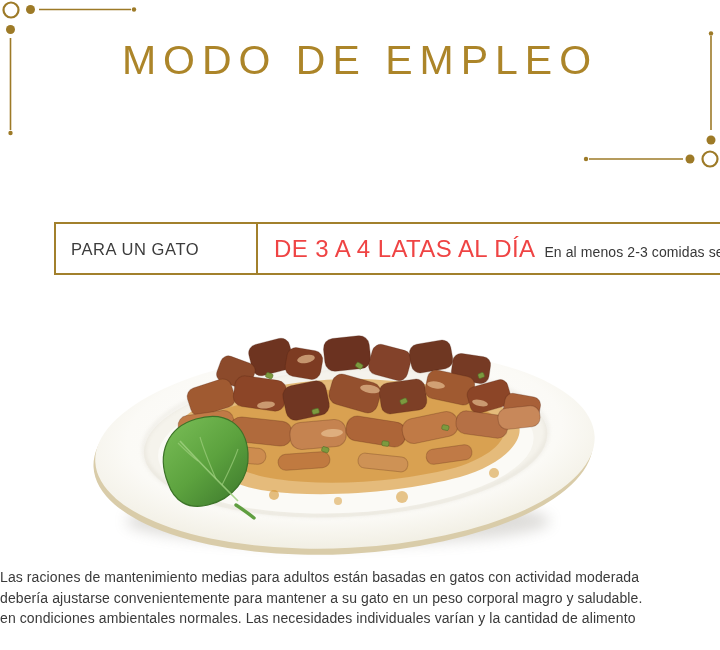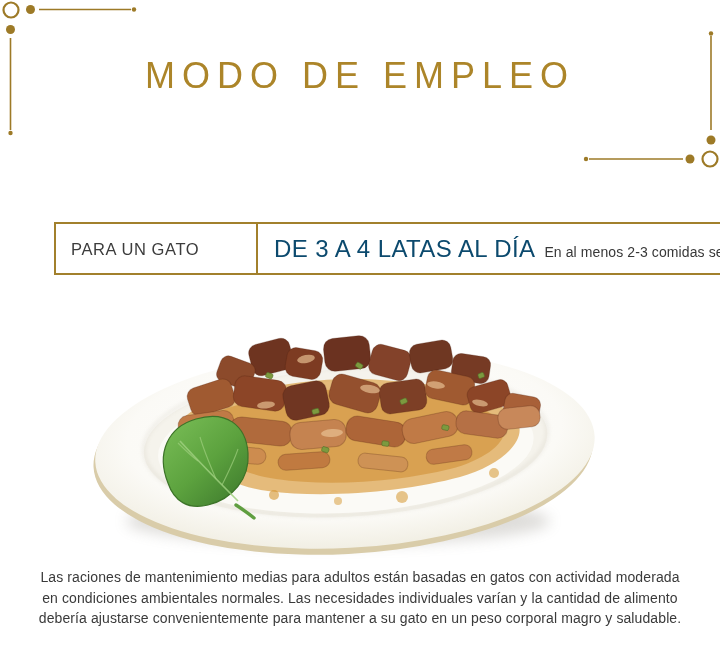--- a/index.html
+++ b/index.html
@@ -22,23 +22,23 @@
   }
 
   
   .ornament{position:absolute;color:var(--gold);}
   .ornament.tl{left:0;top:0;}
   .ornament.rt{left:580px;top:28px;}
 
   
   .page-title{
     position:absolute;
-    left:0;top:48px;width:100%;
+    left:0;top:32px;width:100%;
     text-align:center;
-    font-size:36px;
+    font-size:41px;
     line-height:56px;
     letter-spacing:7px;
     font-weight:400;
     color:var(--title_gold);
     white-space:nowrap;
   }
 
   
   .feeding-table{
     position:absolute;
@@ -62,37 +62,36 @@
   .feeding-dose{
     display:flex;align-items:baseline;
     padding-left:16px;
     color:#333;
     align-self:center;
     white-space:nowrap;
   }
   .feeding-amount{
     font-size:24px;
     letter-spacing:.4px;
-    color:#0c4a6e;
+    color:#ef4444;
   }
   .feeding-note{
     font-size:14px;
     letter-spacing:.1px;
     margin-left:9px;
     color:#383838;
   }
 
   
   .plate-photo{position:absolute;left:70px;top:315px;width:540px;height:250px;}
 
   
   .footer-text{
     position:absolute;
     left:0;top:567px;width:100%;
-    text-align:center;
     color:var(--footer_ink);
     font-size:14px;
     line-height:20.5px;
     letter-spacing:.1px;
   }
 </style>
 </head>
 <body>
 
 <div class="canvas">
@@ -232,17 +231,17 @@
       <path d="M166,190 C172,194 178,198 184,203" fill="none" stroke="#5f9e3f" stroke-width="3.4" stroke-linecap="round"></path>
       <path d="M98,168 C86,138 98,112 126,104 C156,95 176,110 178,138 C180,164 162,184 138,190
                C118,195 104,186 98,168 Z" fill="url(#leafGrad)" stroke="#3c7328" stroke-width="1.2"></path>
       <path d="M168,186 C150,168 128,146 110,126" fill="none" stroke="#9ecf7e" stroke-width="1.6" opacity="0.85"></path>
       <path d="M146,164 C140,150 134,136 130,122 M152,170 C158,158 164,146 168,134 M128,146 C120,140 114,134 108,128" fill="none" stroke="#9ecf7e" stroke-width="1.1" opacity="0.7"></path>
     </g>
   </svg>
 
   <div class="footer-text">
     <div>Las raciones de mantenimiento medias para adultos están basadas en gatos con actividad moderada</div>
+    <div>debería ajustarse convenientemente para mantener a su gato en un peso corporal magro y saludable.</div>
     <div>en condiciones ambientales normales. Las necesidades individuales varían y la cantidad de alimento</div>
-    <div>debería ajustarse convenientemente para mantener a su gato en un peso corporal magro y saludable.</div>
   </div>
 
 </div>
 
 </body></html>

